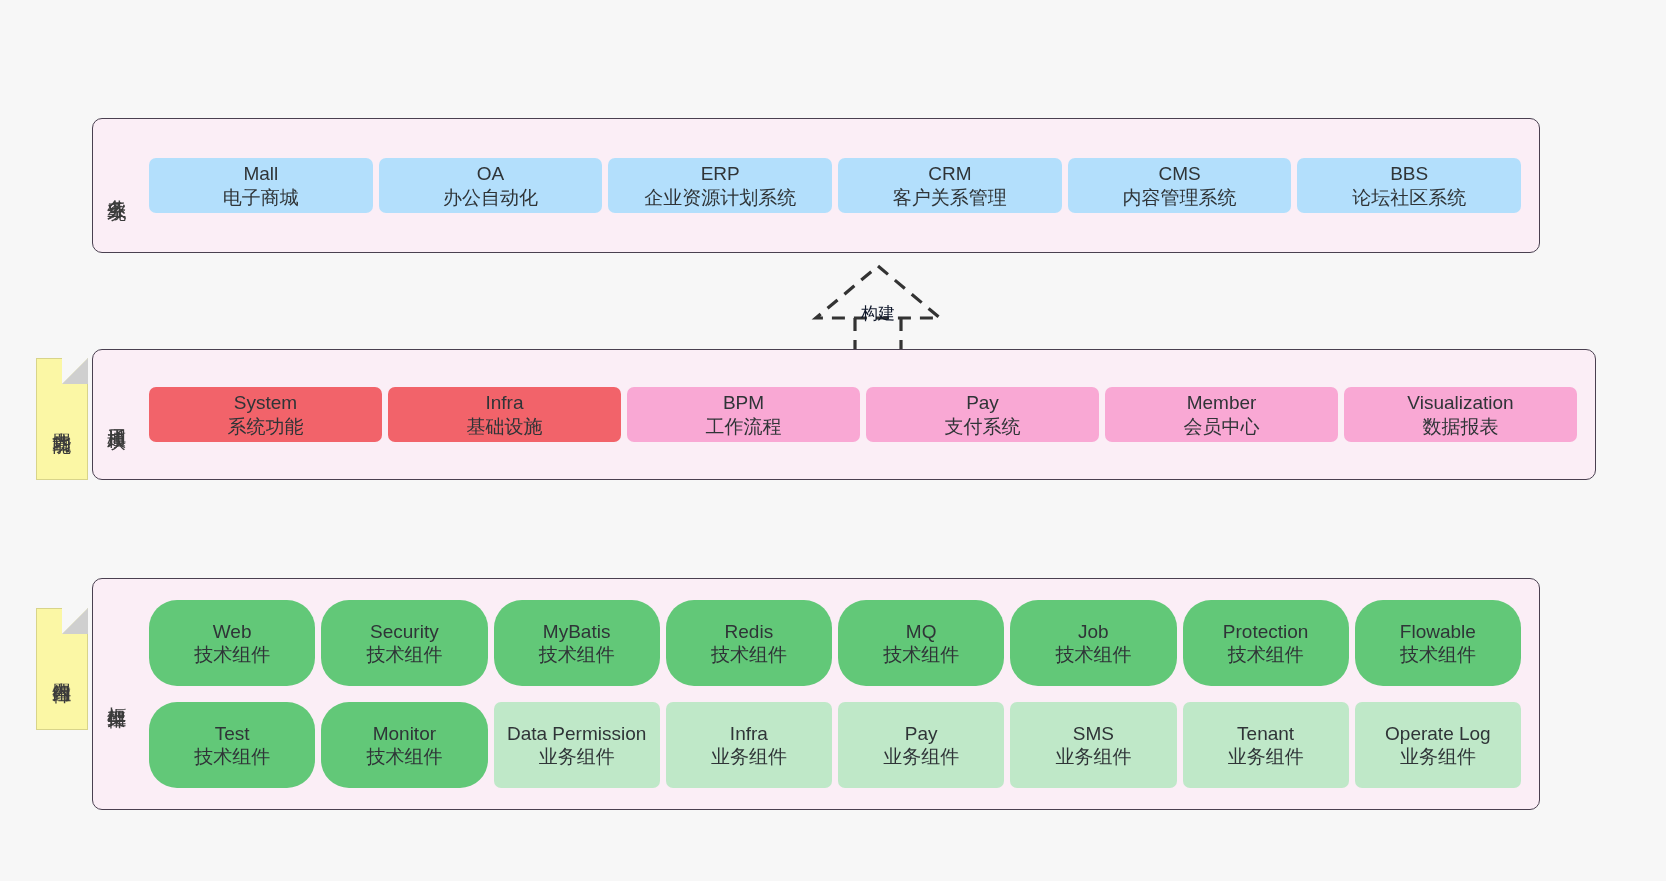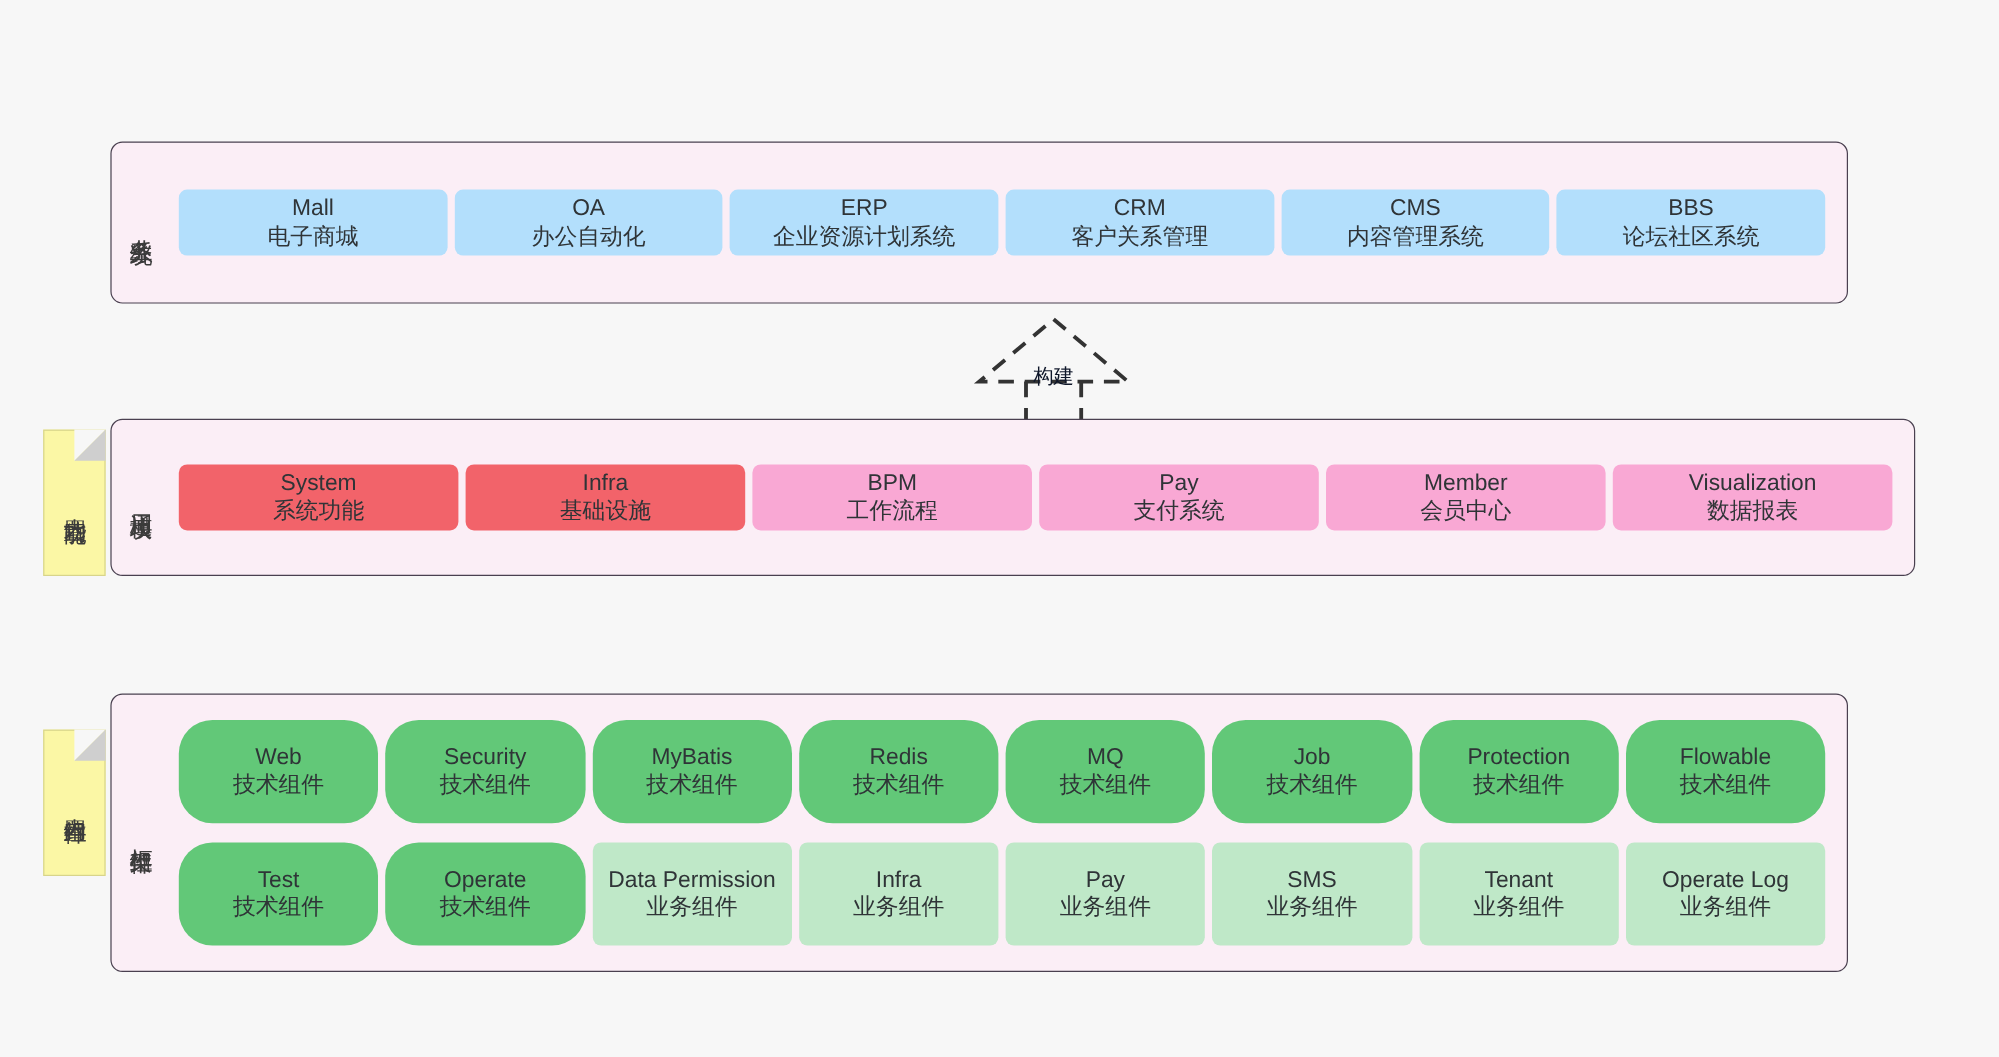--- a/index.html
+++ b/index.html
@@ -280,21 +280,21 @@
           <span class="t2">技术组件</span>
         </div>
       </div>
 
       <div class="card-row" style="height:86px;">
         <div class="card c-green">
           <span class="t1">Test</span>
           <span class="t2">技术组件</span>
         </div>
         <div class="card c-green">
-          <span class="t1">Operate</span>
+          <span class="t1">Monitor</span>
           <span class="t2">技术组件</span>
         </div>
         <div class="card c-lightgreen">
           <span class="t1">Data Permission</span>
           <span class="t2">业务组件</span>
         </div>
         <div class="card c-lightgreen">
           <span class="t1">Infra</span>
           <span class="t2">业务组件</span>
         </div>

